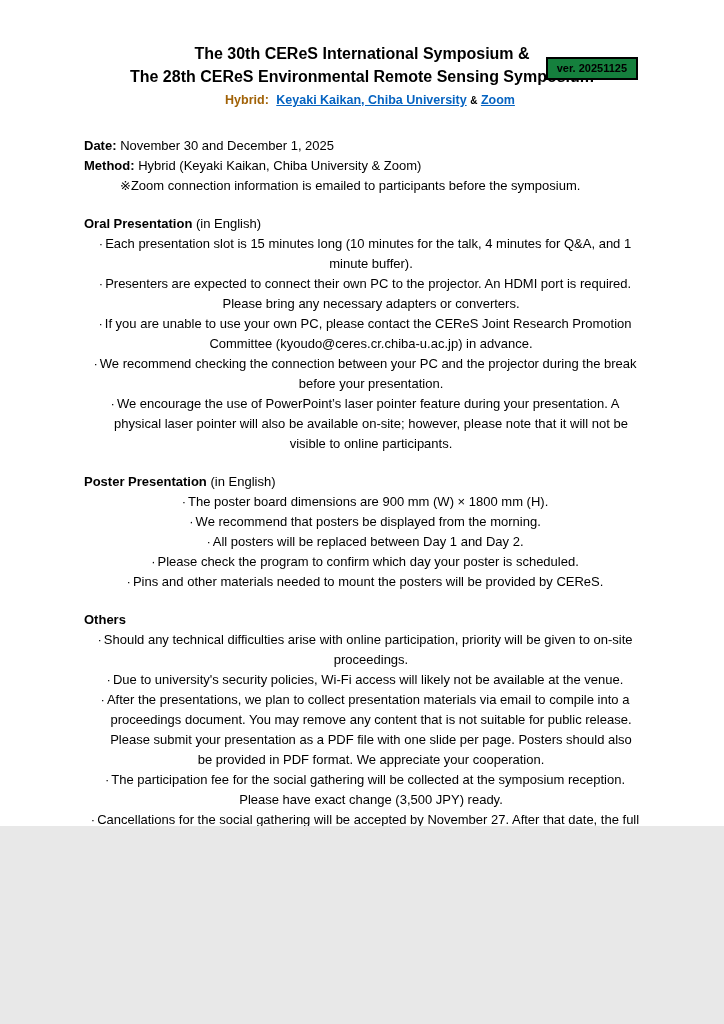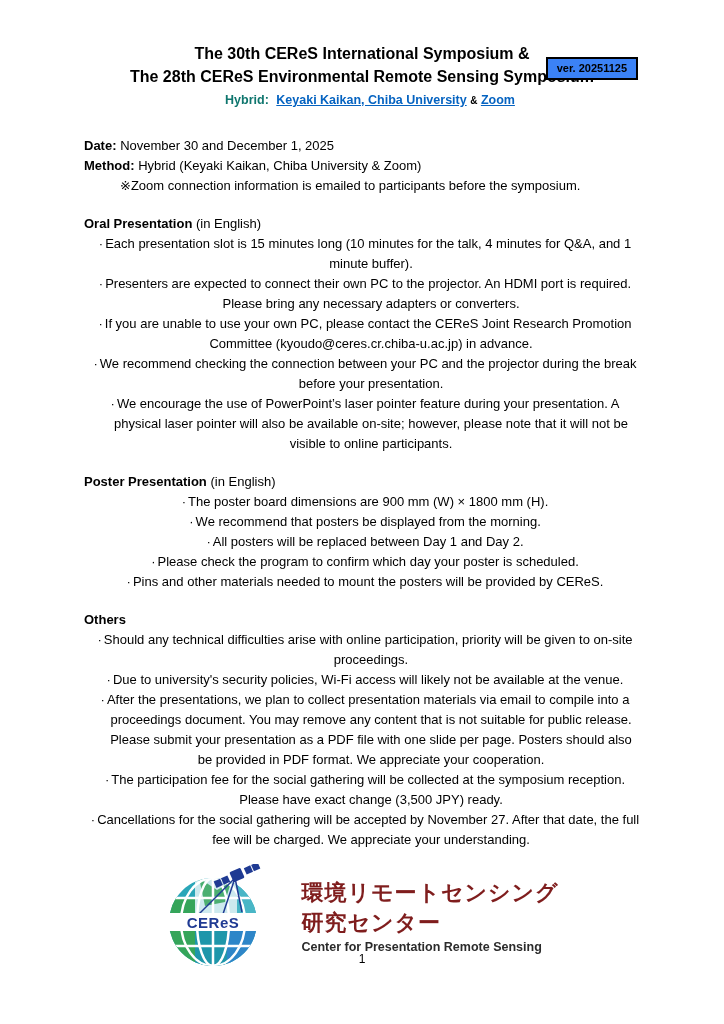--- a/index.html
+++ b/index.html
@@ -1,51 +1,51 @@
 <!DOCTYPE html>
 <html><head>
 <meta charset="utf-8">
 <style>
   * { margin: 0; padding: 0; box-sizing: border-box; }
   html, body { background: #e8e8e8; }
   .page {
     position: relative;
     width: 724px;
-    height: 1024px;
+    height: 826px;
     background: #ffffff;
     margin: 0 auto;
     overflow: hidden;
     font-family: "Liberation Sans", "DejaVu Sans", sans-serif;
     color: #000;
   }
   .doc-header { padding-top: 42px; text-align: center; position: relative; }
   .title-line {
     font-size: 16px;
     font-weight: bold;
     line-height: 23px;
     color: #000;
   }
   .hybrid-line {
     margin-top: 3px;
     font-size: 12.5px;
     font-weight: bold;
     line-height: 19px;
   }
-  .hybrid-label { color: #0f766e; margin-right: 4px; padding-left: 16px; }
+  .hybrid-label { color: #a16207; margin-right: 4px; padding-left: 16px; }
   .doc-link { color: #0563C1; text-decoration: underline; cursor: pointer; }
   .amp { font-size: 10px; color: #000; }
   .version-box {
     position: absolute;
     top: 57px;
     right: 86px;
     border: 2px solid #000;
     padding: 3px 9px 4px 9px;
     font-size: 11px;
     font-weight: bold;
-    background: #3b82f6;
+    background: #15803d;
     white-space: nowrap;
   }
   .content {
     margin: 26px 56px 0 84px;
     width: 556px;
     font-size: 13px;
     line-height: 20px;
   }
   .info-line .lab { font-weight: bold; }
   .info-note { padding-left: 36px; }

